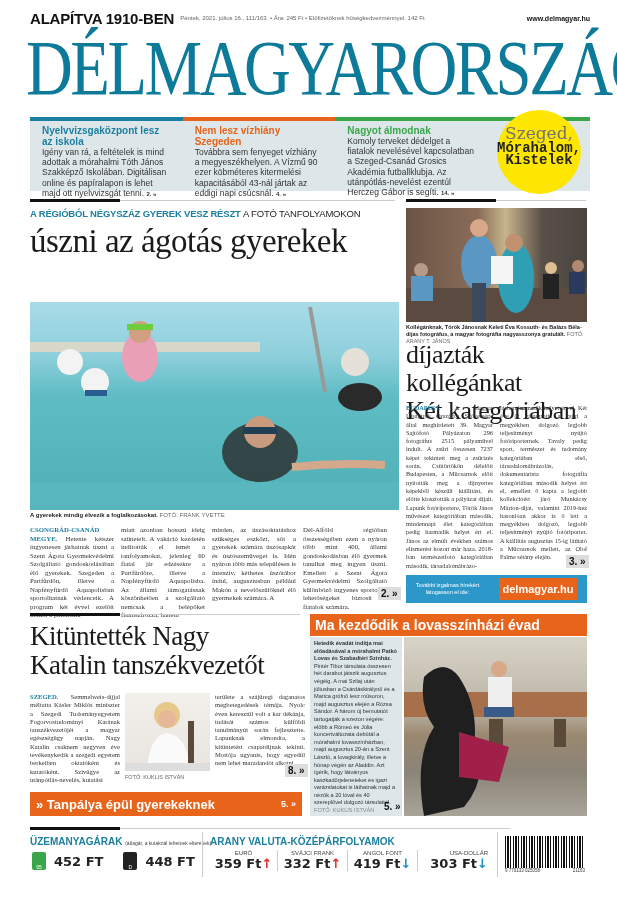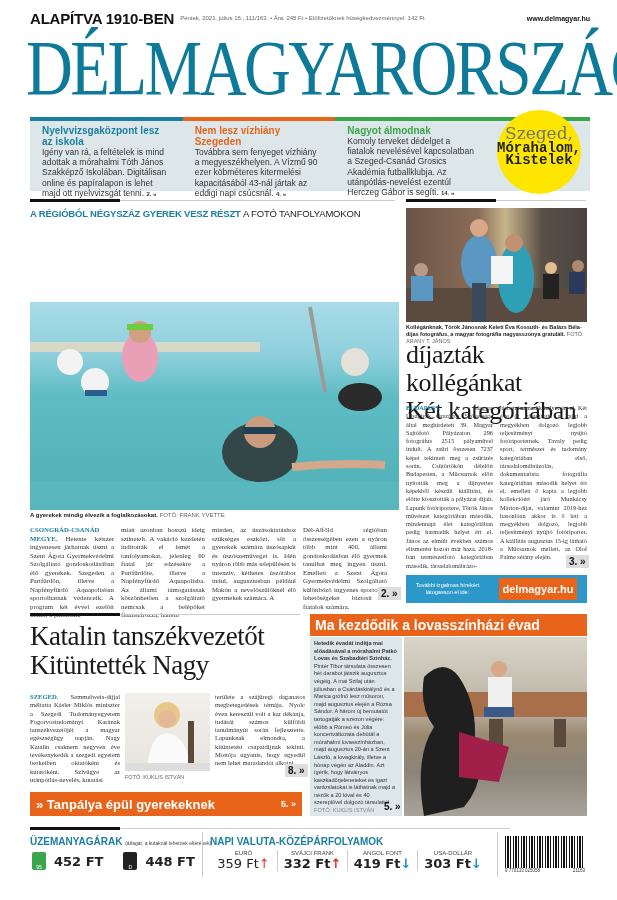--- a/index.html
+++ b/index.html
@@ -63,20 +63,21 @@
 </div>
 
 <div class="abs" style="left:30px;top:199px;width:370px">
   <div class="rule" style="width:90px"></div>
 </div>
 <div class="abs thin" style="left:120px;top:200px;width:275px"></div>
 <div class="abs kicker" style="left:30px;top:208px">
   <span style="color:#1b7fa1;font-weight:bold">A RÉGIÓBÓL NÉGYSZÁZ GYEREK VESZ RÉSZT</span> <span>A FOTÓ TANFOLYAMOKON</span>
 </div>
 <div class="abs h1big" style="left:30px;top:224px;width:370px">
+  <div>úszni az ágotás gyerekek</div>
 </div>
 <div class="abs photo" style="left:30px;top:302px;width:369px;height:208px;background:linear-gradient(180deg,#a9dbe8 0%,#8fd0dc 25%,#5fbcc4 45%,#4fb0b6 100%)">
   <svg width="369" height="208" viewBox="0 0 369 208">
     <rect x="0" y="40" width="230" height="10" fill="#e8d9c2" opacity="0.8"></rect>
     <line x1="280" y1="5" x2="295" y2="90" stroke="#9a9a9a" stroke-width="4"></line>
     <ellipse cx="110" cy="55" rx="18" ry="25" fill="#e9a0b6"></ellipse>
     <circle cx="110" cy="30" r="11" fill="#d1a080"></circle>
     <rect x="97" y="22" width="26" height="6" fill="#6fcc3a"></rect>
     <circle cx="40" cy="60" r="13" fill="#f3f3f3"></circle>
     <circle cx="65" cy="80" r="14" fill="#f3f3f3"></circle>
@@ -134,22 +135,22 @@
 <div class="abs pgref" style="left:566px;top:555px">3. »</div>
 
 <div class="abs" style="left:406px;top:575px;width:181px;height:28px;background:#2b98c9;display:flex;align-items:center">
   <div style="width:83px;font-size:5.6px;color:#fff;text-align:center;line-height:7px">További izgalmas hírekért látogasson el ide:</div>
   <div style="flex:1;margin:10px;height:22px;background:#e8641a;color:#fff;font-weight:bold;font-size:11px;display:flex;align-items:center;justify-content:center">delmagyar.hu</div>
 </div>
 
 <div class="abs rule" style="left:30px;top:613px;width:90px"></div>
 <div class="abs thin" style="left:120px;top:614px;width:180px"></div>
 <div class="abs h1big" style="left:30px;top:622px;width:285px;font-size:27px;line-height:29px">
+  <div>Kitüntették Nagy</div>
   <div>Katalin tanszékvezetőt</div>
-  <div>Kitüntették Nagy</div>
 </div>
 <div class="abs col" style="left:30px;top:693px;width:90px;font-size:6.6px;line-height:8.3px">
   <b>SZEGED.</b> <span>Semmelweis-díjjal méltatta Kásler Miklós miniszter a Szegedi Tudományegyetem Fogorvostudományi Karának tanszékvezetőjét a magyar egészségügy napján. Nagy Katalin csaknem negyven éve tevékenykedik a szegedi egyetem berkeiben oktatóként és kutatóként. Szívügye az utánpótlás-nevelés, kutatási</span>
 </div>
 <div class="abs photo" style="left:125px;top:693px;width:85px;height:78px;background:linear-gradient(180deg,#f2f0ec,#e8e4de)">
   <svg width="85" height="78" viewBox="0 0 85 78">
     <circle cx="42" cy="22" r="13" fill="#e7c88a"></circle>
     <circle cx="42" cy="26" r="9" fill="#e6b898"></circle>
     <path d="M22 78 Q24 42 42 40 Q62 42 66 78 Z" fill="#fafafa"></path>
     <rect x="63" y="28" width="6" height="45" fill="#5a4a3a"></rect>
@@ -190,35 +191,35 @@
 <div class="abs" style="left:30px;top:836px;font-size:10px;font-weight:bold;color:#1b7fa1">
   <span>ÜZEMANYAGÁRAK</span> <span style="font-size:5px;color:#444;font-weight:normal">(átlagár, a kutaknál lehetnek eltérések)</span>
 </div>
 <div class="abs" style="left:32px;top:852px;display:flex;align-items:center;gap:8px">
   <span style="width:14px;height:18px;background:#3aa64a;border-radius:2px;color:#fff;font-size:5px;display:flex;align-items:flex-end;justify-content:center">95</span>
   <span style="font-weight:bold;font-size:13px;font-family:'DejaVu Sans',sans-serif">452 FT</span>
   <span style="width:14px;height:18px;background:#222;border-radius:2px;color:#fff;font-size:5px;display:flex;align-items:flex-end;justify-content:center;margin-left:12px">D</span>
   <span style="font-weight:bold;font-size:13px;font-family:'DejaVu Sans',sans-serif">448 FT</span>
 </div>
 <div class="abs" style="left:202px;top:832px;width:1px;height:45px;background:#ccc"></div>
-<div class="abs" style="left:210px;top:836px;font-size:10px;font-weight:bold;color:#1b7fa1">NAPI VALUTA-KÖZÉPÁRFOLYAMOK</div>
+<div class="abs" style="left:210px;top:836px;font-size:10px;font-weight:bold;color:#1b7fa1">ARANY VALUTA-KÖZÉPÁRFOLYAMOK</div>
 <div class="abs" style="left:210px;top:850px;display:flex">
   <div style="width:68px;text-align:center;border-right:1px solid #ccc">
     <div style="font-size:6px;color:#444">EURÓ</div>
-    <div style="font-weight:normal;font-size:13px;font-family:'DejaVu Sans',sans-serif"><span>359 Ft</span><span style="color:#e03030">↑</span></div>
+    <div style="font-weight:bold;font-size:13px;font-family:'DejaVu Sans',sans-serif"><span>359 Ft</span><span style="color:#e03030">↑</span></div>
   </div>
   <div style="width:70px;text-align:center;border-right:1px solid #ccc">
     <div style="font-size:6px;color:#444">SVÁJCI FRANK</div>
     <div style="font-weight:bold;font-size:13px;font-family:'DejaVu Sans',sans-serif"><span>332 Ft</span><span style="color:#e03030">↑</span></div>
   </div>
   <div style="width:70px;text-align:center;border-right:1px solid #ccc">
     <div style="font-size:6px;color:#444">ANGOL FONT</div>
     <div style="font-weight:bold;font-size:13px;font-family:'DejaVu Sans',sans-serif"><span>419 Ft</span><span style="color:#1b8fc4">↓</span></div>
   </div>
-  <div style="width:70px;text-align:center">
+  <div style="width:70px;text-align:right">
     <div style="font-size:6px;color:#444">USA-DOLLÁR</div>
     <div style="font-weight:bold;font-size:13px;font-family:'DejaVu Sans',sans-serif"><span>303 Ft</span><span style="color:#1b8fc4">↓</span></div>
   </div>
 </div>
 <div class="abs" style="left:497px;top:832px;width:1px;height:45px;background:#ccc"></div>
 <div class="abs" style="left:505px;top:836px;width:80px;height:40px">
   <div style="height:32px;background:repeating-linear-gradient(90deg,#111 0 1px,#fff 1px 2px,#111 2px 4px,#fff 4px 5px,#111 5px 6px,#fff 6px 8px)"></div>
   <div style="font-size:4.5px;color:#333;display:flex;justify-content:space-between">
       <span>9 770133 025058</span>
       <span>21163</span>

